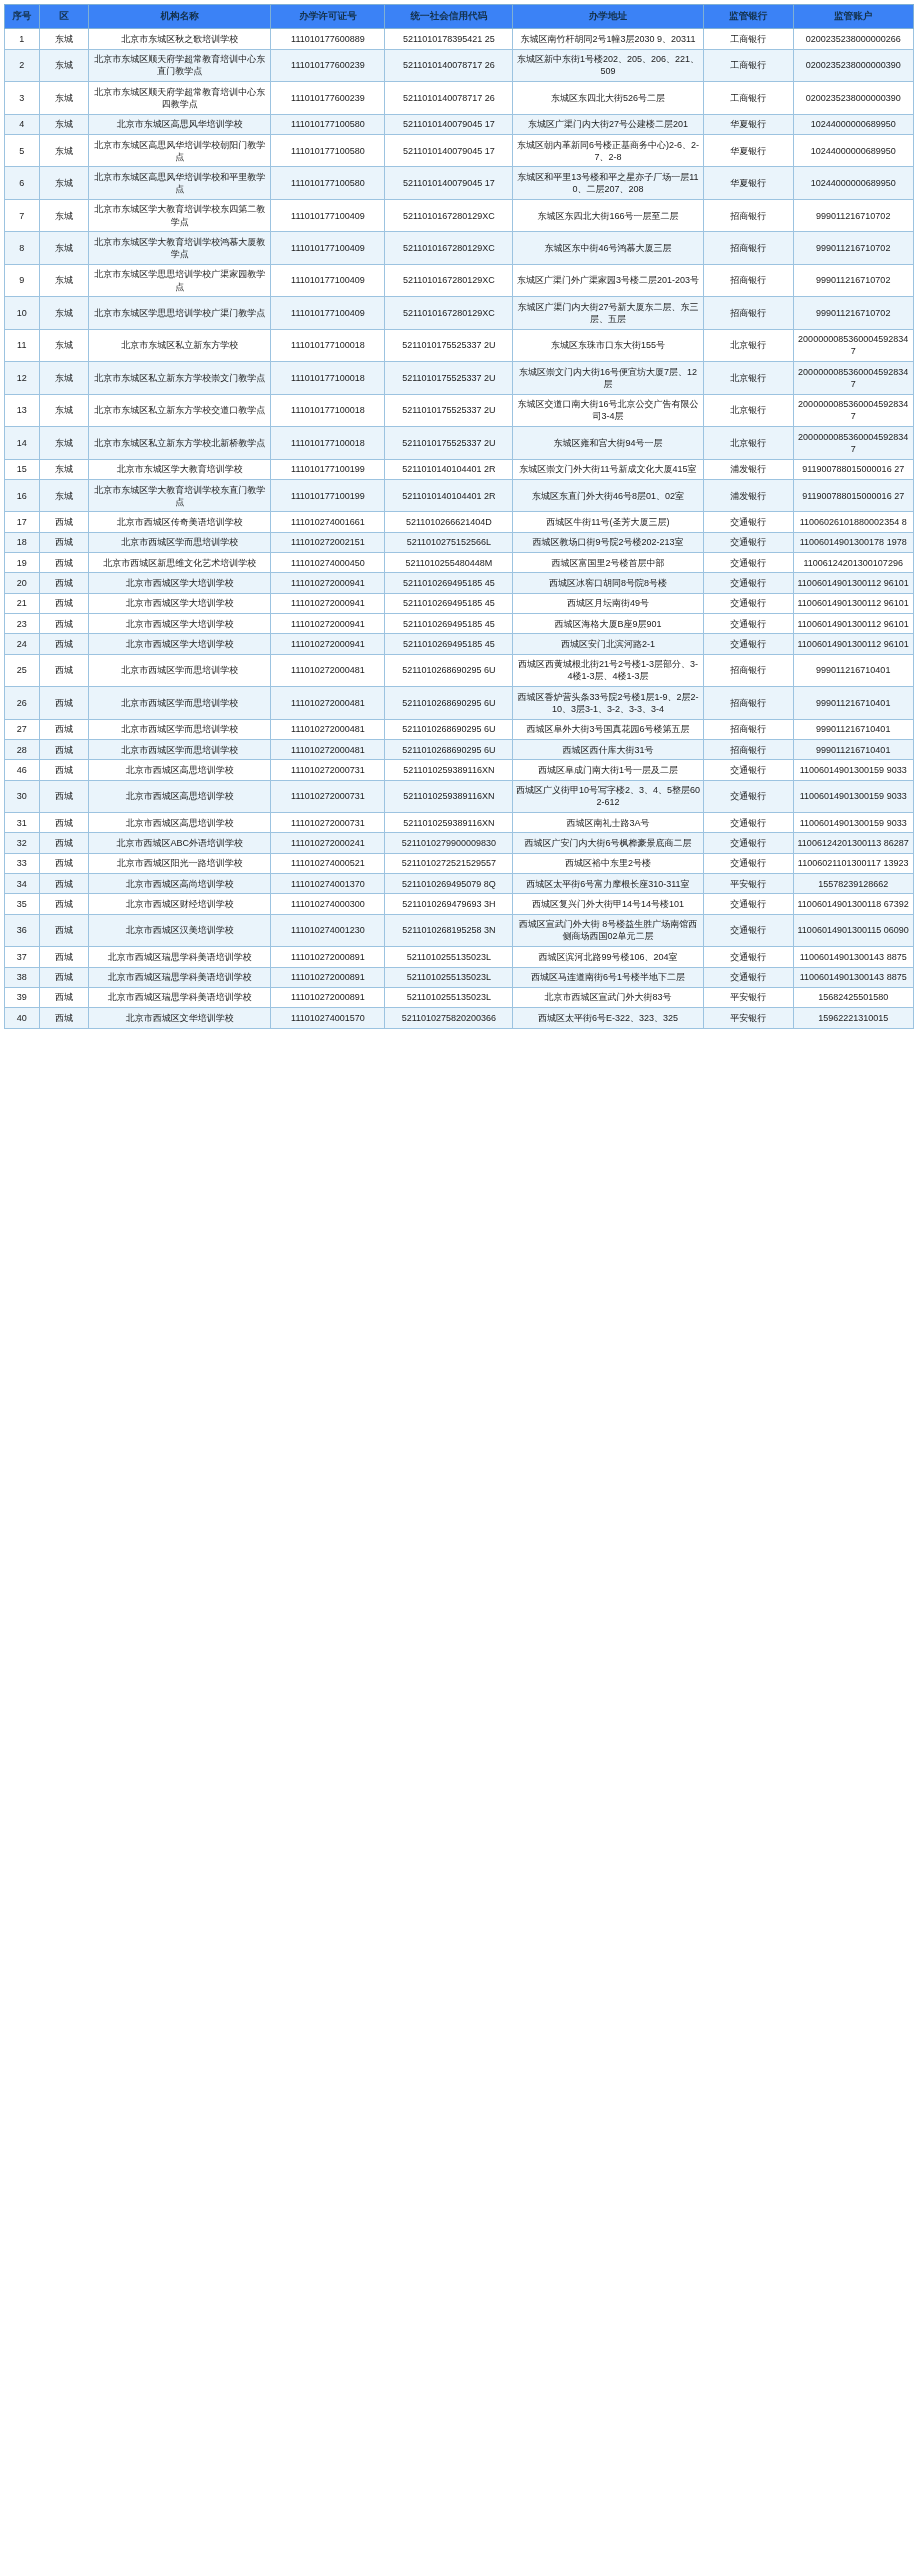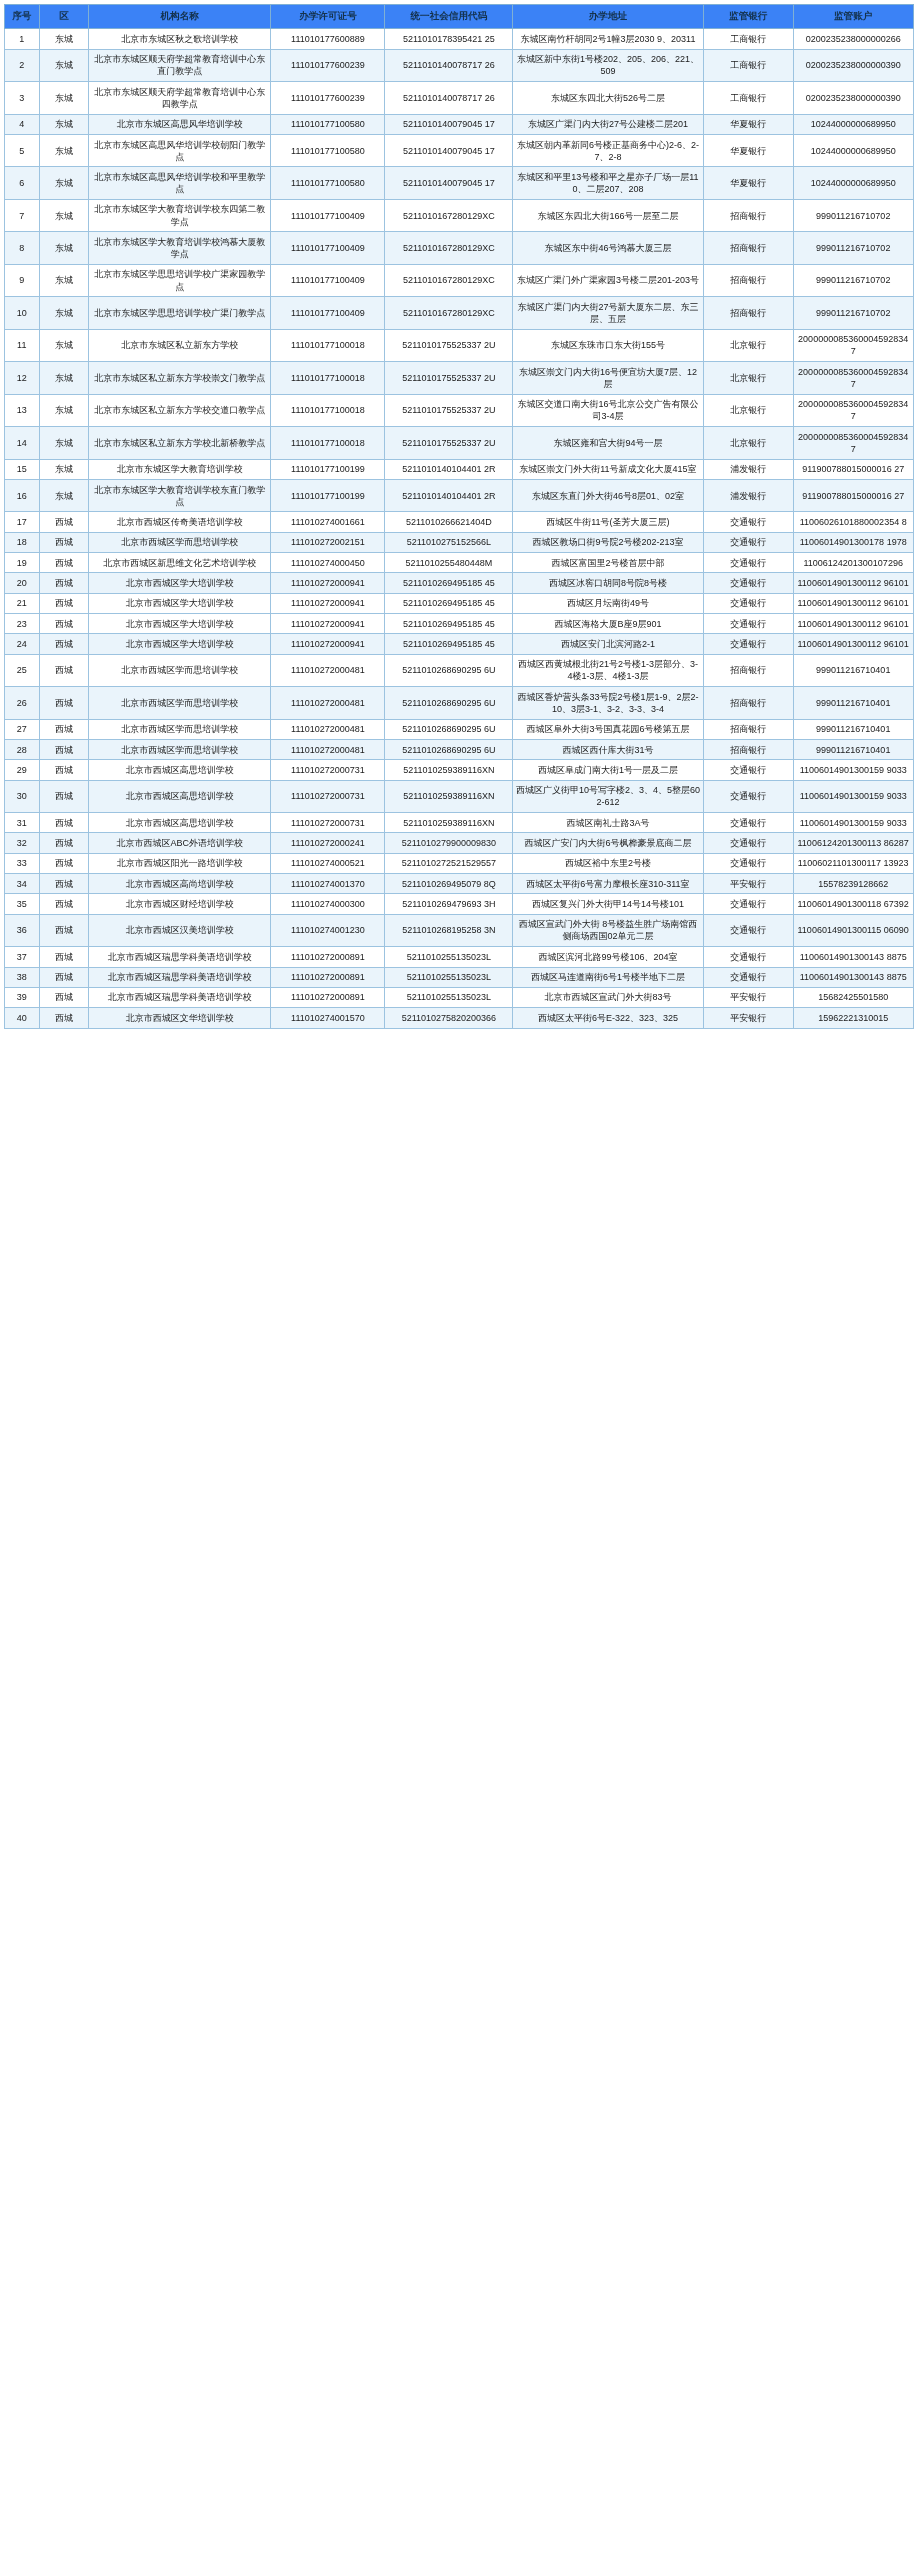--- a/index.html
+++ b/index.html
@@ -347,21 +347,21 @@
           <td class="c-seq">28</td>
           <td class="c-dist">西城</td>
           <td class="c-name">北京市西城区学而思培训学校</td>
           <td class="c-lic">111010272000481</td>
           <td class="c-credit">5211010268690295 6U</td>
           <td class="c-addr">西城区西什库大街31号</td>
           <td class="c-bank">招商银行</td>
           <td class="c-acct">999011216710401</td>
         </tr>
         <tr class="row-odd">
-          <td class="c-seq">29</td>
+          <td class="c-seq">46</td>
           <td class="c-dist">西城</td>
           <td class="c-name">北京市西城区高思培训学校</td>
           <td class="c-lic">111010272000731</td>
           <td class="c-credit">5211010259389116XN</td>
           <td class="c-addr">西城区阜成门南大街1号一层及二层</td>
           <td class="c-bank">交通银行</td>
           <td class="c-acct">11006014901300159 9033</td>
         </tr>
         <tr class="row-even">
           <td class="c-seq">30</td>

